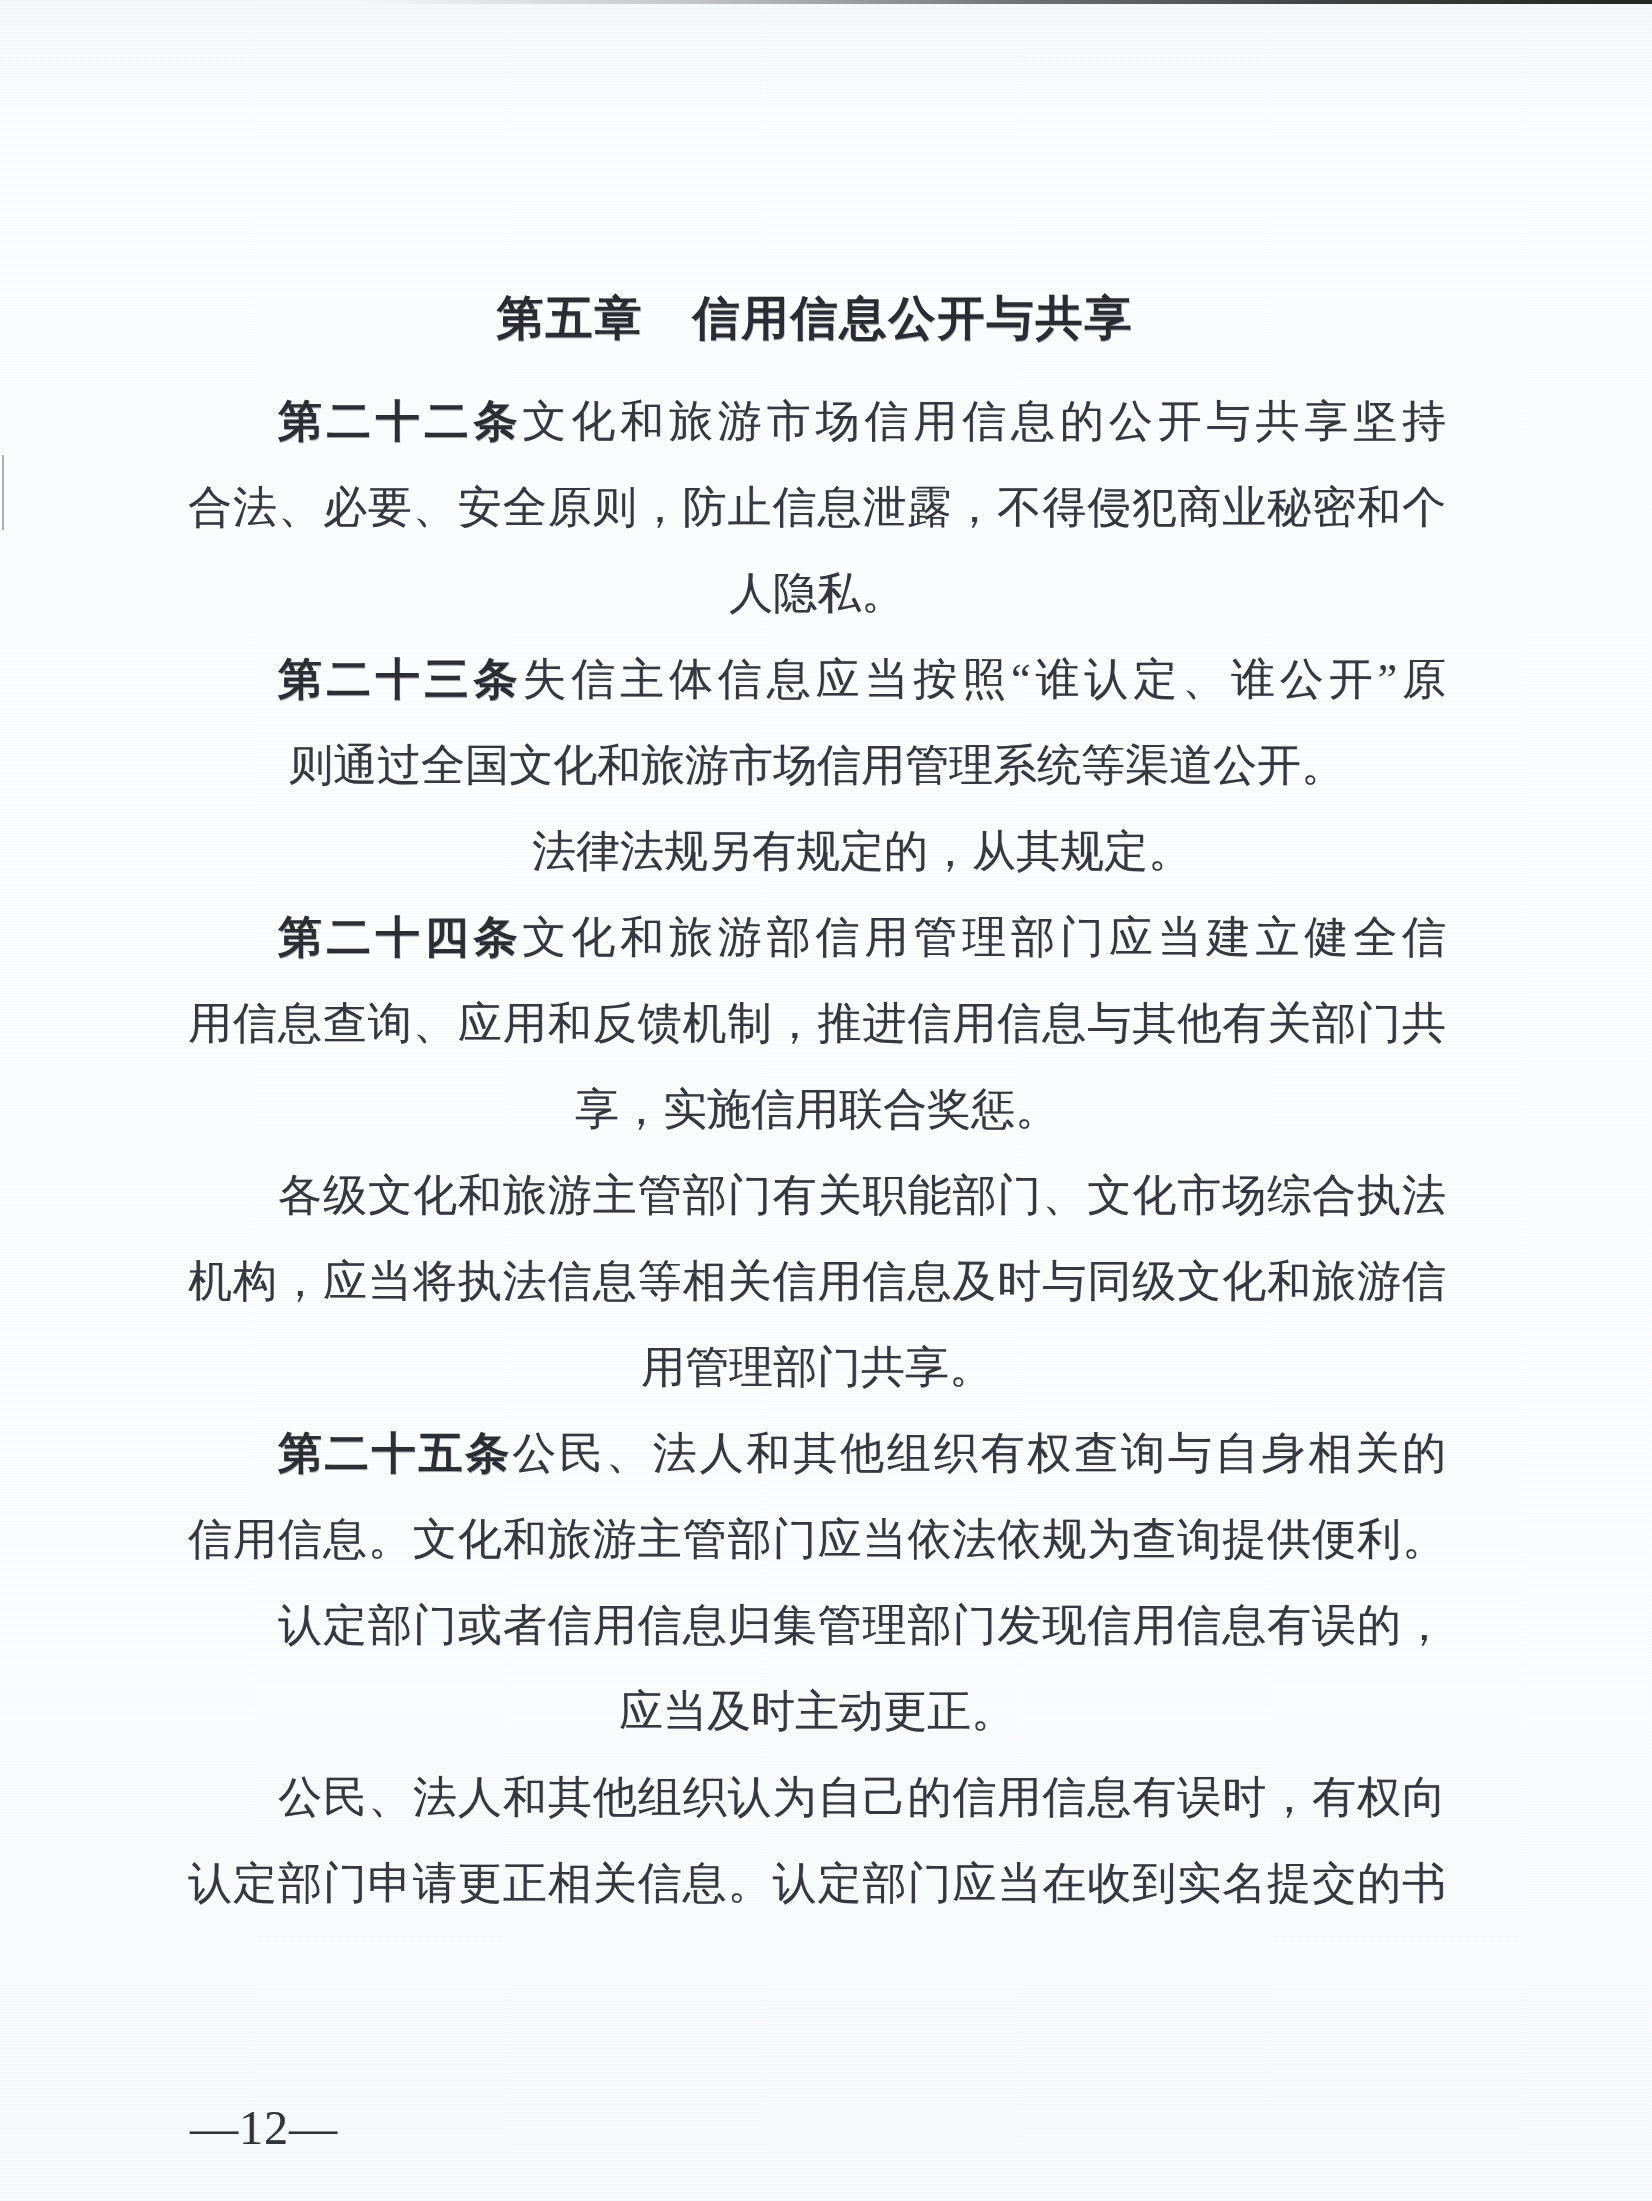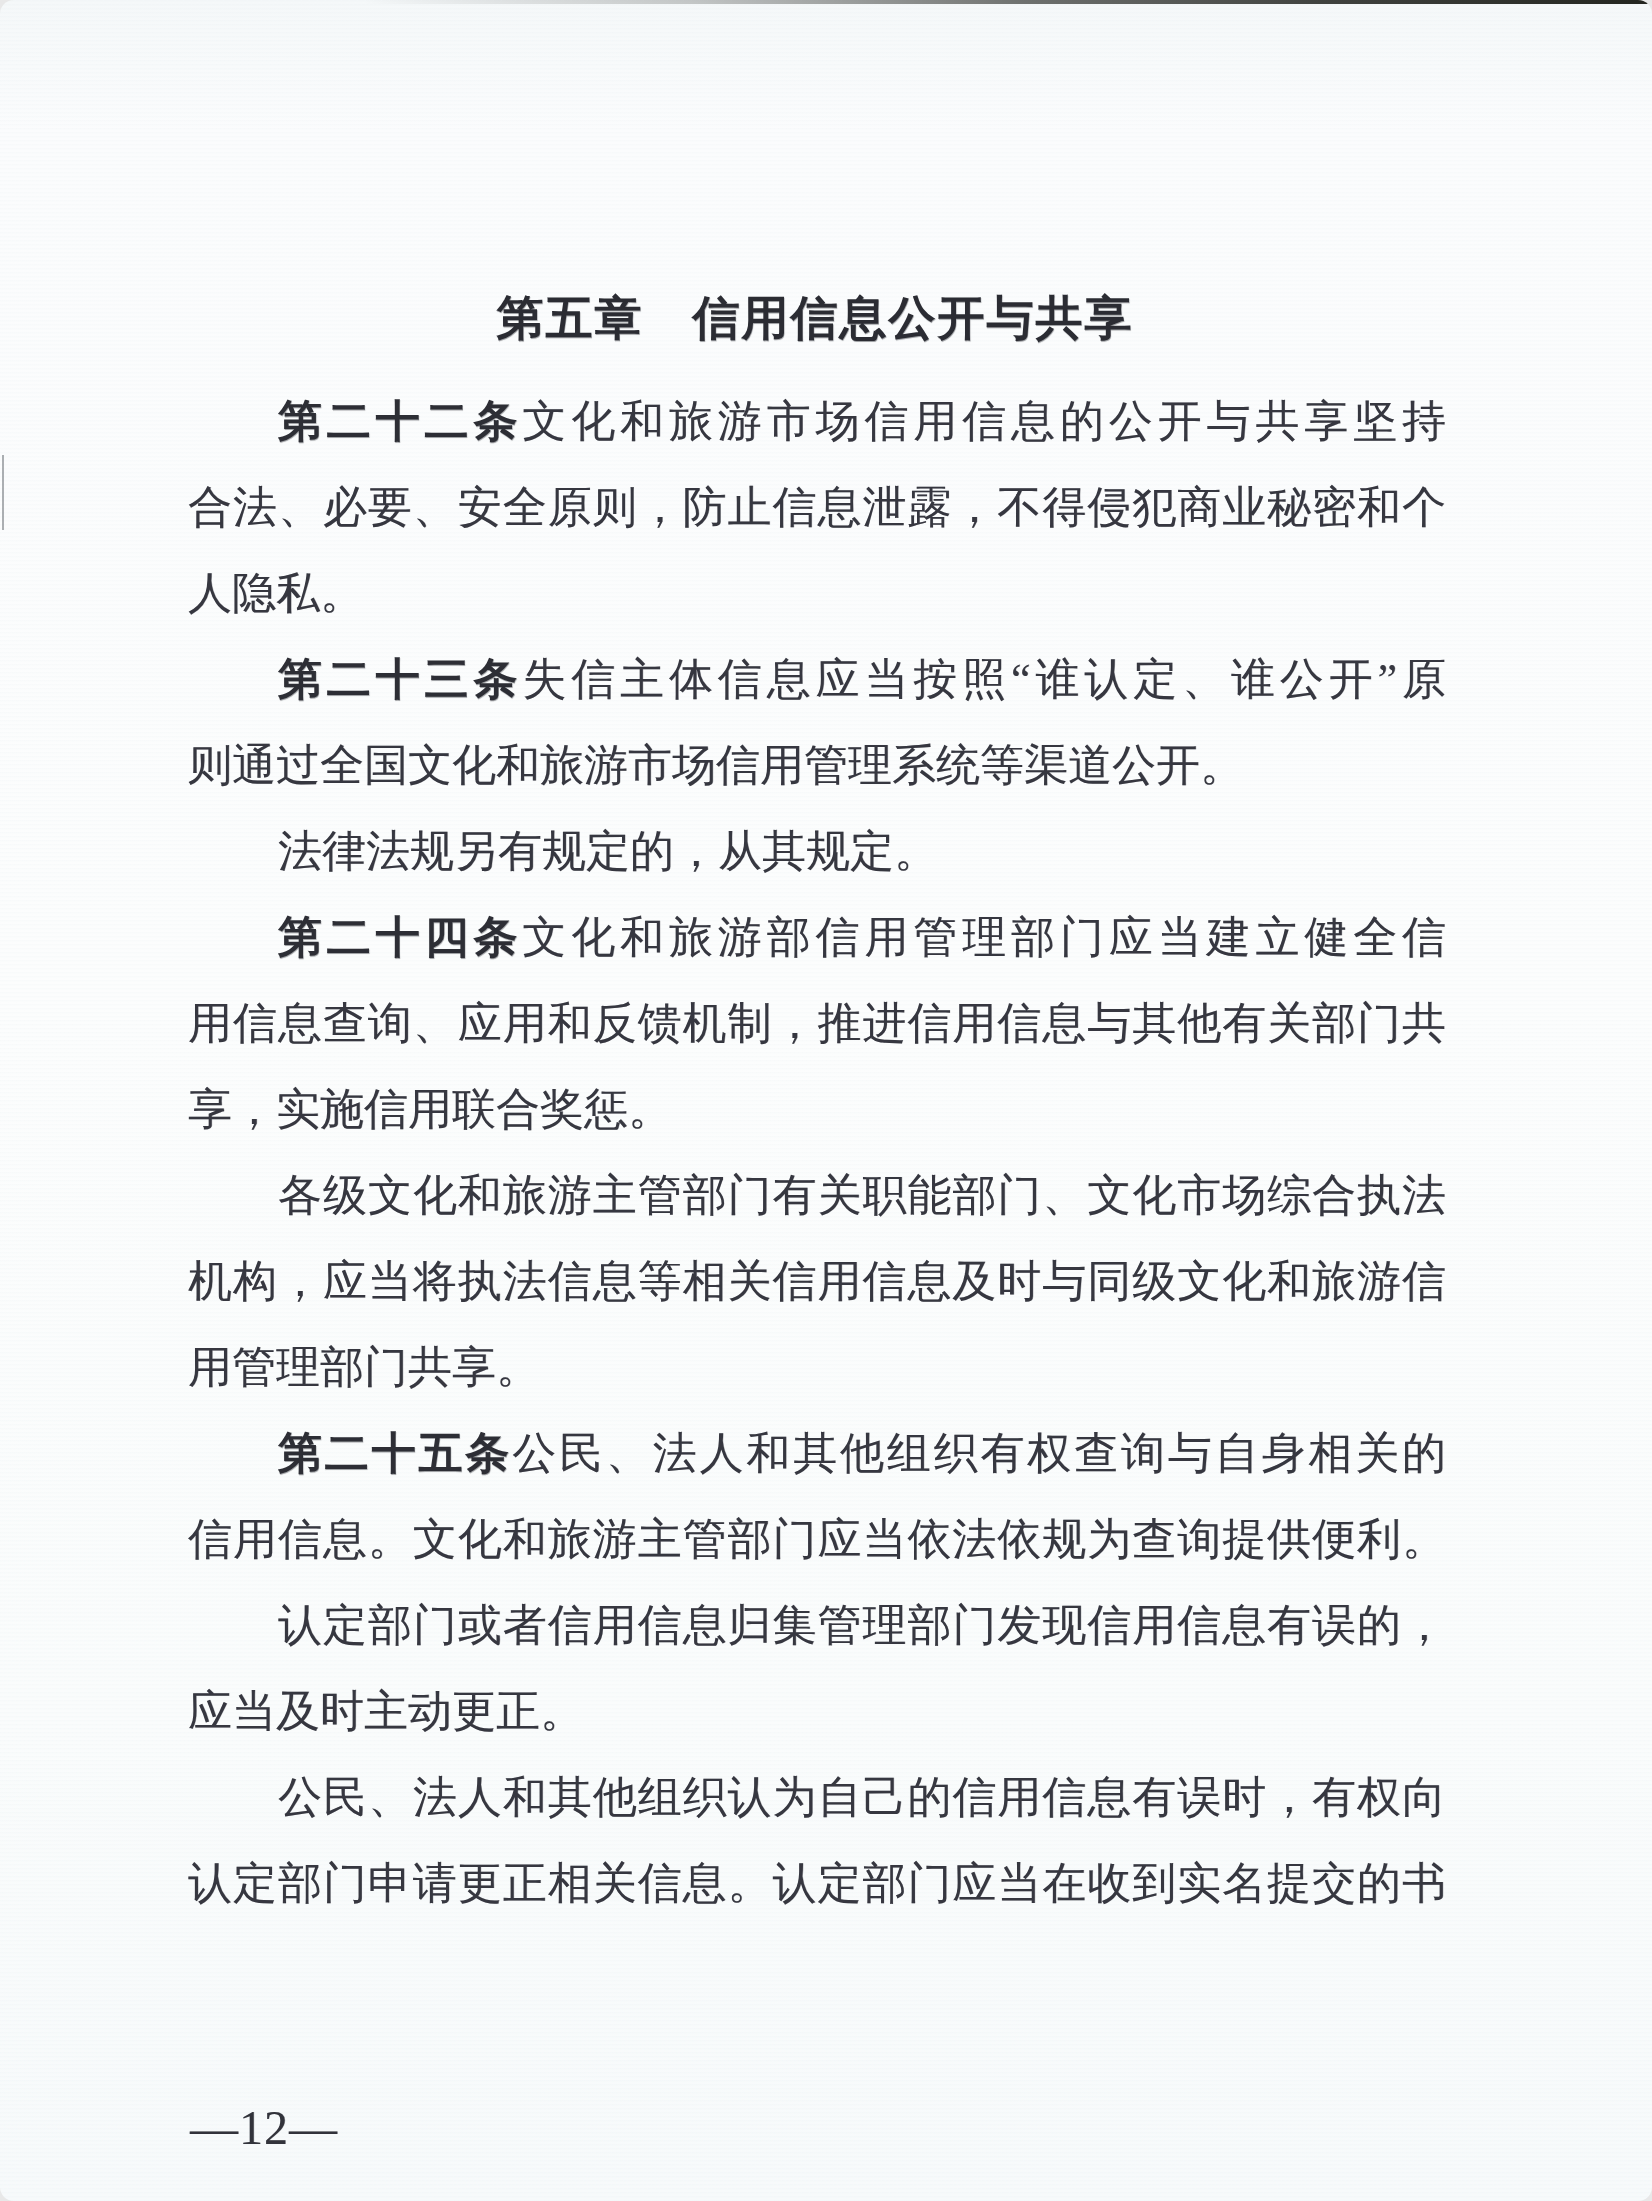--- a/index.html
+++ b/index.html
@@ -5,21 +5,20 @@
   html,body{margin:0;padding:0;background:#e8e8e8;}
   .page{
     position:relative;
     width:1652px;height:2201px;
     margin:0 auto;
     overflow:hidden;
     background:
       linear-gradient(180deg,#f5f8f9 0%,#fbfcfd 6%,#fcfdfd 45%,#fafcfc 78%,#f7fafb 100%);
     font-family:"Liberation Serif","DejaVu Serif",serif;
     color:#363740;
-    border-radius:14px;
   }
   
   .page::before{
     content:"";position:absolute;inset:0;pointer-events:none;
     background:repeating-linear-gradient(180deg,
       rgba(160,185,195,0.035) 0px,rgba(160,185,195,0.035) 1px,
       rgba(255,255,255,0) 2px,rgba(255,255,255,0) 4px);
   }
   .scan-top{
     position:absolute;top:0;left:0;width:100%;height:4px;
@@ -42,20 +41,21 @@
     text-shadow:0.5px 0.5px 0.7px rgba(43,44,51,0.45);
   }
   .lines{
     position:absolute;top:379px;left:188px;width:1258px;
   }
   .line{
     margin:0;height:86px;line-height:86px;
     font-size:44px;
     text-shadow:0.4px 0.4px 0.6px rgba(54,55,64,0.35);
     white-space:normal;
+    text-align:center;
   }
   .fill{
     text-align:justify;
     text-align-last:justify;
     text-justify:inter-character;
   }
   .ind{padding-left:90px;}
   .art{
     font-weight:700;color:#2d2e35;
     text-shadow:0.5px 0.5px 0.7px rgba(45,46,53,0.45);

